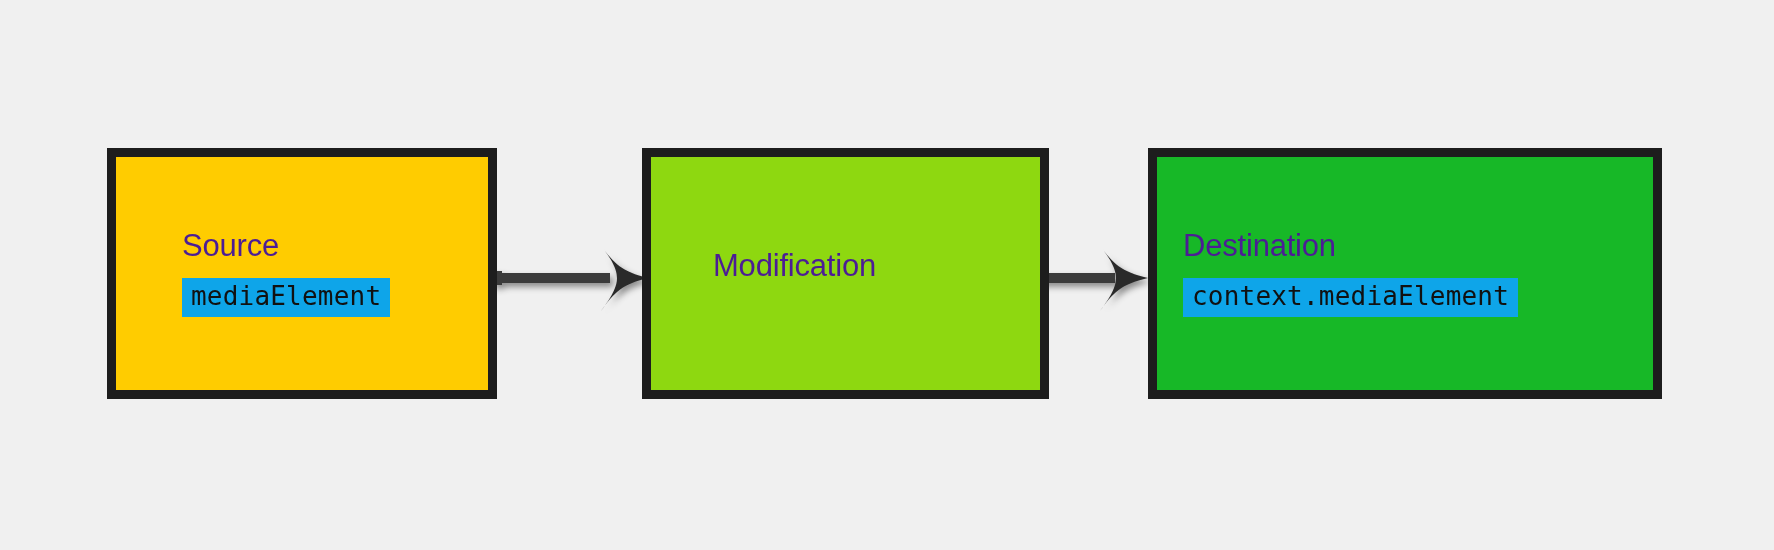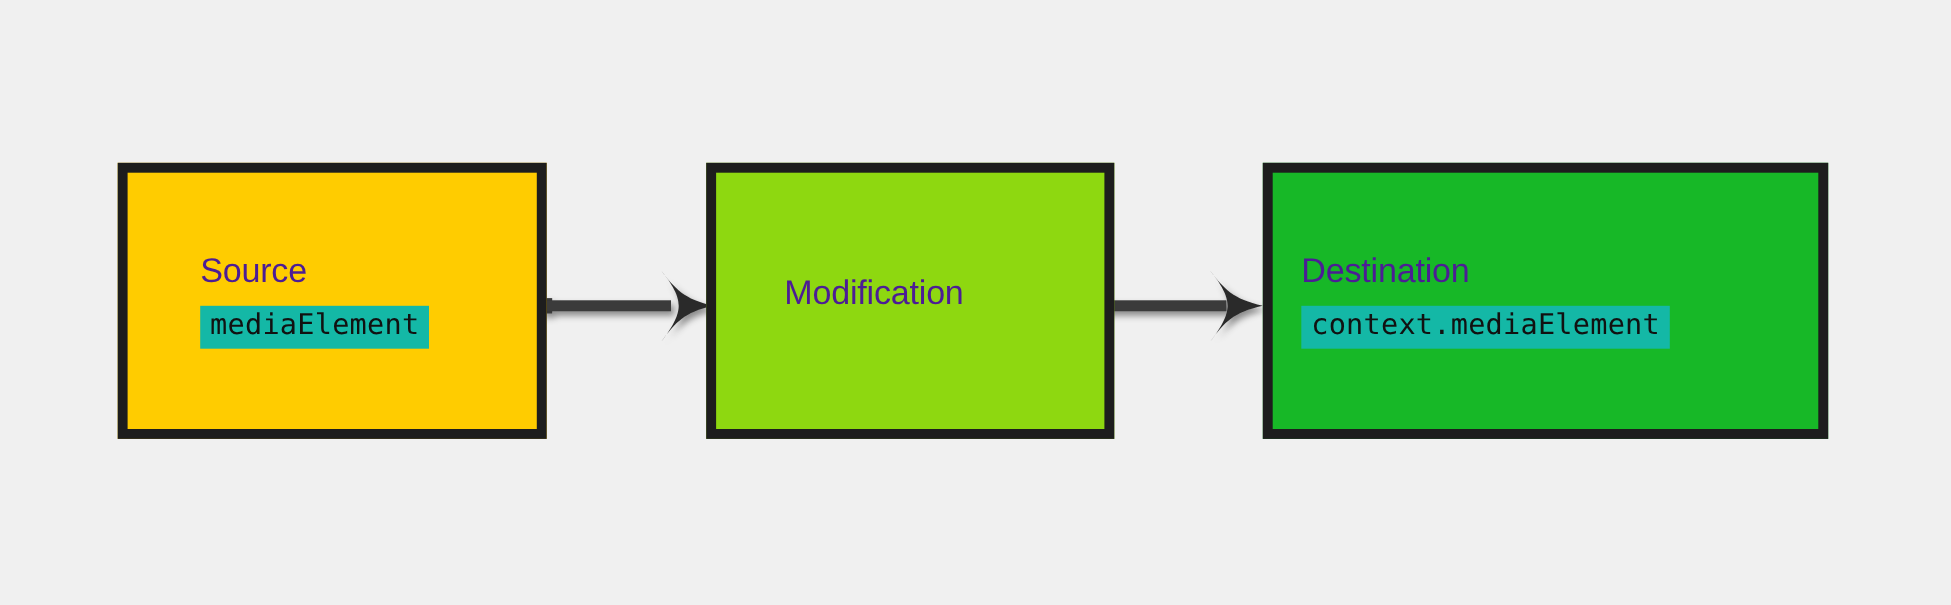--- a/index.html
+++ b/index.html
@@ -25,38 +25,38 @@
     position: absolute;
     box-sizing: border-box;
     border: 9px solid #1d1d1d;
     display: flex;
     flex-direction: column;
     justify-content: center;
     align-items: flex-start;
     padding-left: 66px;
   }
   .node.n1 { left: 107px; top: 148px; width: 390px; height: 251px; background: #ffcc00; }
-  .node.n2 { left: 642px; top: 148px; width: 371px; height: 251px; background: #8ed810; padding-left: 62px; }
+  .node.n2 { left: 642px; top: 148px; width: 407px; height: 251px; background: #8ed810; padding-left: 62px; }
   .node.n3 { left: 1148px; top: 148px; width: 514px; height: 251px; background: #17b827; padding-left: 26px; }
 
   .node-title {
     font-family: "Liberation Sans", sans-serif;
     font-size: 31px;
     line-height: 1;
     color: #4c1d95;
     letter-spacing: -0.2px;
     margin-bottom: 17px;
     white-space: nowrap;
   }
   .node-code {
     font-family: "DejaVu Sans Mono", "Liberation Mono", monospace;
     font-size: 26px;
     line-height: 1.28;
     color: #111111;
-    background: #14b8a6;
+    background: #0ea5e9;
     padding: 2px 9px 3px 9px;
     white-space: nowrap;
     letter-spacing: 0.2px;
   }
 
   
   .edge-layer {
     position: absolute;
     left: 0;
     top: 0;

